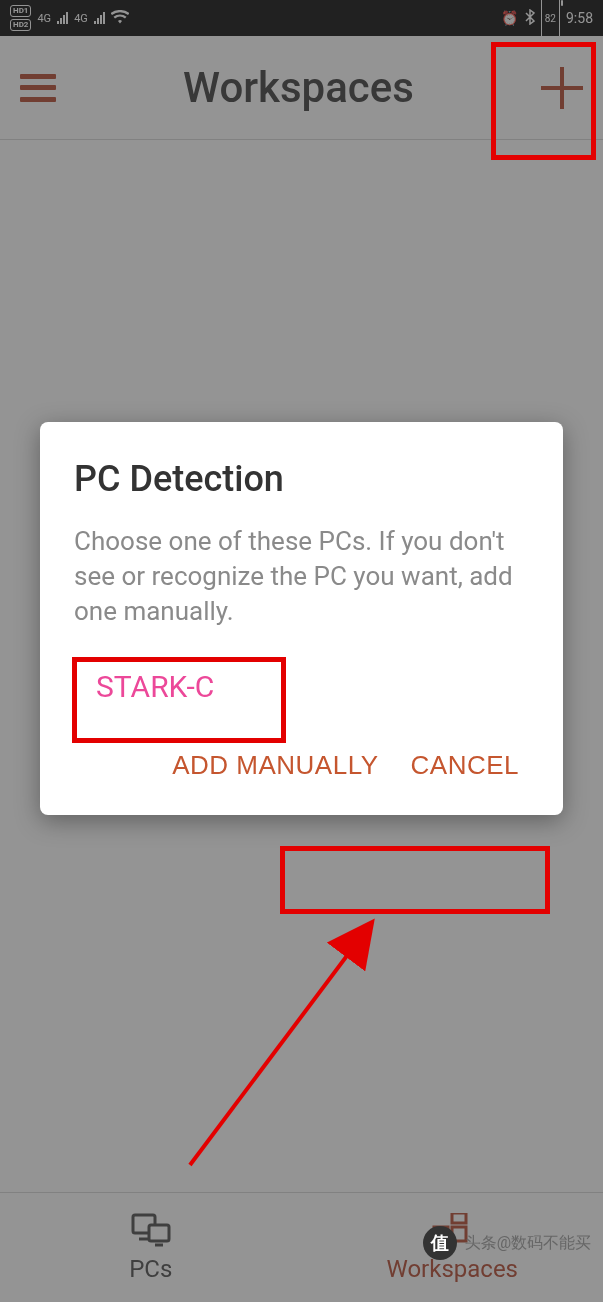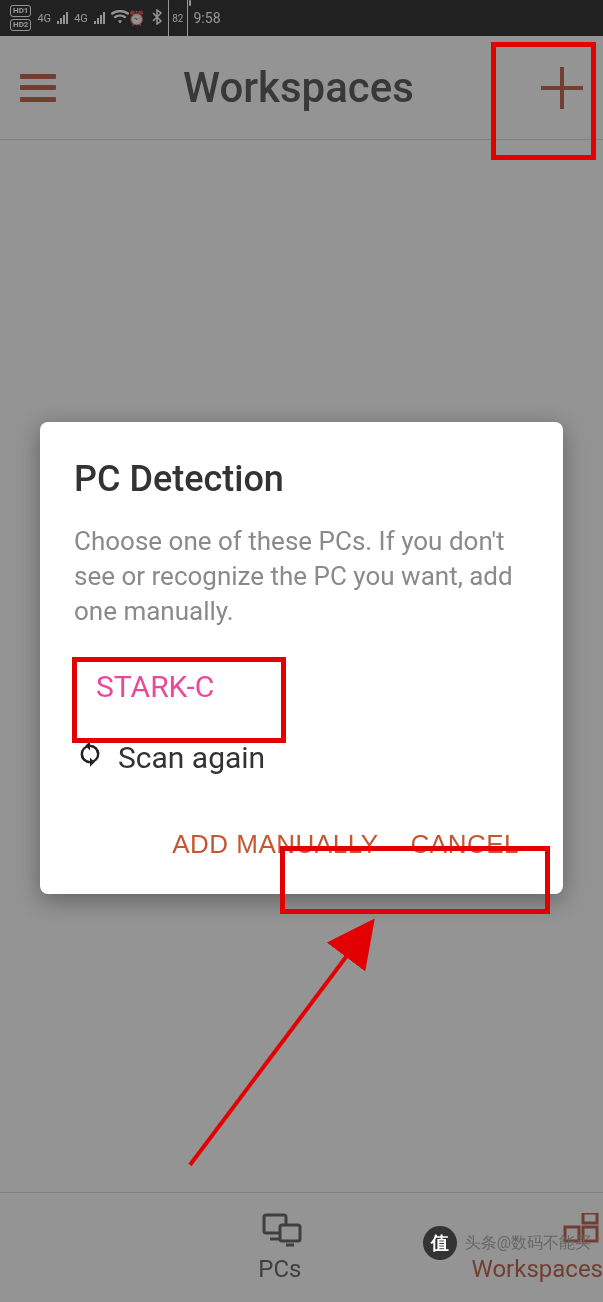--- a/index.html
+++ b/index.html
@@ -12,20 +12,21 @@
     overflow: hidden;
   }
 
   
   .status-bar {
     height: 36px;
     background: #000;
     color: #fff;
     display: flex;
     align-items: center;
+    justify-content: space-between;
     padding: 0 10px;
     font-size: 14px;
   }
   .status-left, .status-right {
     display: flex;
     align-items: center;
     gap: 6px;
   }
   .hd-badge {
     border: 1px solid #fff;
@@ -104,21 +105,21 @@
     background:#fff;
   }
 
   
   .bottom-tabs {
     position:absolute; bottom:0; left:0; right:0; height:110px;
     border-top:1px solid #d6d6d6;
     display:flex;
   }
   .tab {
-    flex:1; display:flex; flex-direction:column; align-items:flex-end; justify-content:center;
+    flex:1; display:flex; flex-direction:column; align-items:center; justify-content:center;
     gap:6px;
     color:#444;
   }
   .tab.active { color:#b14027; }
   .tab-icon { width:40px; height:36px; }
   .tab-label { font-size:24px; }
 
   
   .overlay {
     position:absolute; inset:0;
@@ -252,29 +253,20 @@
     <div class="tab-label">Workspaces</div>
   </div>
 </div>
 
 <div class="overlay"></div>
 
 <div class="dialog">
   <div class="dialog-title">PC Detection</div>
   <div class="dialog-desc">Choose one of these PCs. If you don't see or recognize the PC you want, add one manually.</div>
   <div class="pc-item">STARK-C</div>
-  <div class="scan-again">
-    <span class="refresh-icon">
-      <svg width="28" height="28" viewBox="0 0 24 24">
-          <path fill="#222" d="M12 4V1L8 5l4 4V6a6 6 0 11-6 6H4a8 8 0 108-8z"></path>
-          <path fill="#222" d="M12 20v3l4-4-4-4v3a6 6 0 116-6h2a8 8 0 10-8 8z"></path>
-        </svg>
-    </span>
-    <span>Scan again</span>
-  </div>
   <div class="dialog-actions">
     <button class="dlg-btn">ADD MANUALLY</button>
     <button class="dlg-btn">CANCEL</button>
   </div>
 </div>
 
 <div class="anno-box" style="left:491px; top:42px; width:105px; height:118px;"></div>
 <div class="anno-box" style="left:72px; top:657px; width:214px; height:86px;"></div>
 <div class="anno-box" style="left:280px; top:846px; width:270px; height:68px;"></div>
 

